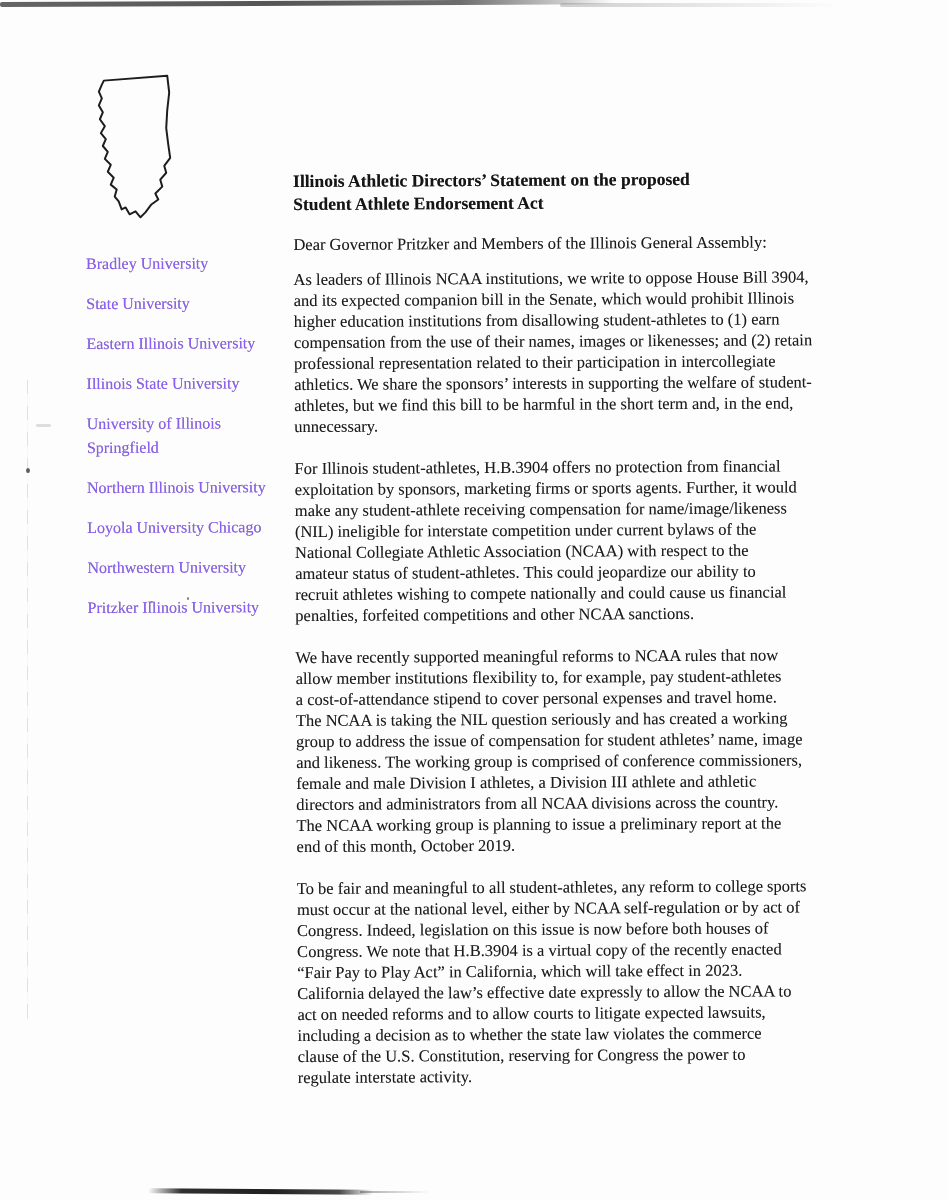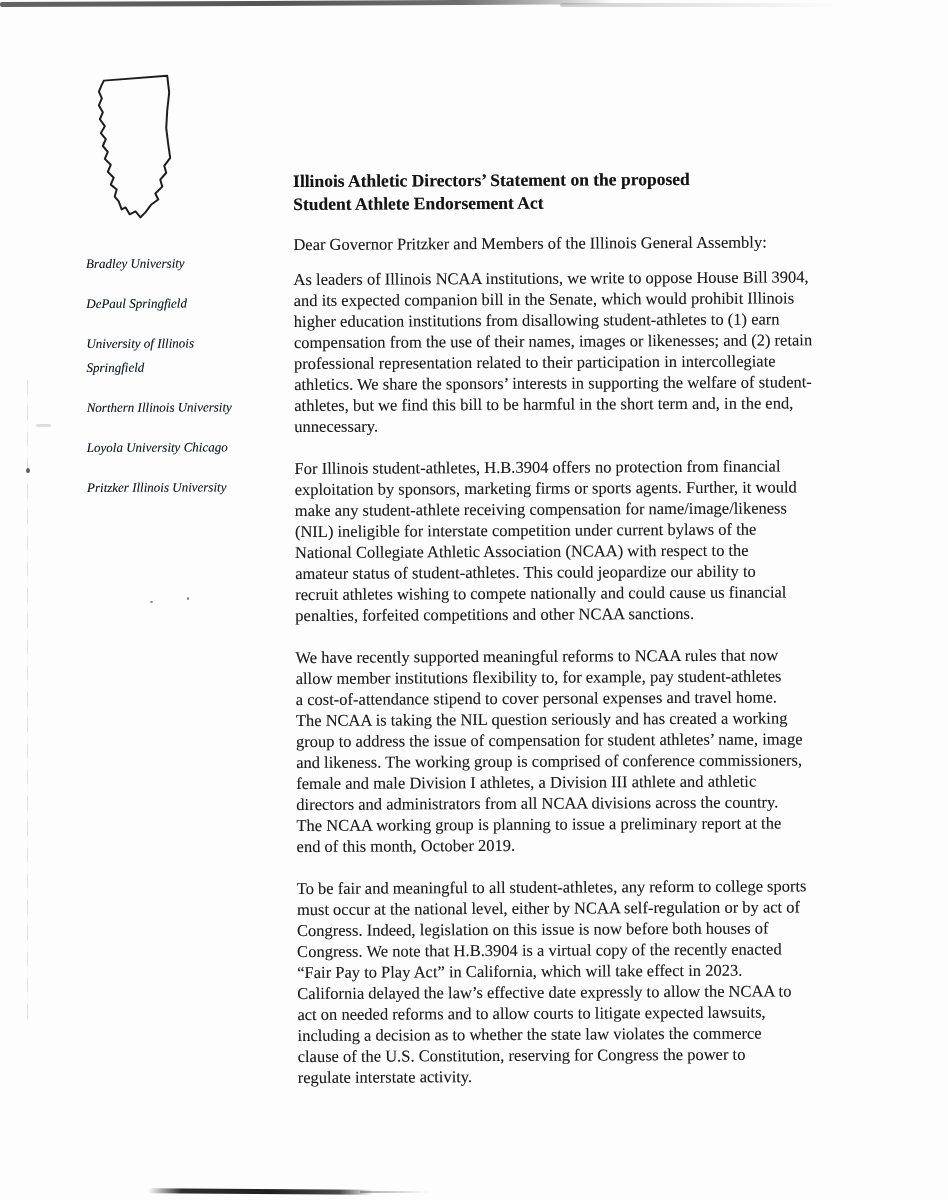--- a/index.html
+++ b/index.html
@@ -55,26 +55,25 @@
     width: 104px; height: 164px;
   }
   .uni-list {
     position: absolute;
     left: 86px; top: 252px;
     width: 195px;
     transform: rotate(-0.25deg);
     transform-origin: top left;
   }
   .uni {
-    font-style: italic;
-    font-size: 13px;
+    font-size: 16px;
     line-height: 24px;
     margin-bottom: 16px;
     white-space: pre-line;
-    color: #0f172a;
+    color: #8b5cf6;
     text-shadow: 0 0 0.5px rgba(40,40,40,0.45);
   }
 
   
   .body-col {
     position: absolute;
     left: 293px; top: 170px;
     width: 640px;
     transform: rotate(-0.3deg);
     transform-origin: top left;
@@ -124,25 +123,28 @@
              L79 100 L81 107 L75 114 L77 121
              L70 128 L73 134 L66 139 L60 147 L55 152
              L50 146 L44 149 L40 142 L36 144 L33 136
              L29 131 L31 124 L25 119 L28 112 L22 106 L25 99
              L19 93 L22 86 L17 80 L20 73 L15 67 L19 60
              L14 53 L17 46 L13 39 L16 32 L13 25 L16 18 Z" fill="#fdfdfd" stroke="#1d1d1d" stroke-width="2" stroke-linejoin="round" stroke-linecap="round"></path>
   </svg>
 
   <div class="uni-list">
     <div class="uni">Bradley University</div>
-    <div class="uni">DePaul Springfield</div>
+    <div class="uni">State University</div>
+    <div class="uni">Eastern Illinois University</div>
+    <div class="uni">Illinois State University</div>
     <div class="uni">University of Illinois
 Springfield</div>
     <div class="uni">Northern Illinois University</div>
     <div class="uni">Loyola University Chicago</div>
+    <div class="uni">Northwestern University</div>
     <div class="uni">Pritzker Illinois University</div>
   </div>
 
   <div class="body-col">
     <h1 class="letter-title">Illinois Athletic Directors’ Statement on the proposed
 Student Athlete Endorsement Act</h1>
     <p class="salutation">Dear Governor Pritzker and Members of the Illinois General Assembly:</p>
     <p class="para">As leaders of Illinois NCAA institutions, we write to oppose House Bill 3904,
 and its expected companion bill in the Senate, which would prohibit Illinois
 higher education institutions from disallowing student-athletes to (1) earn

